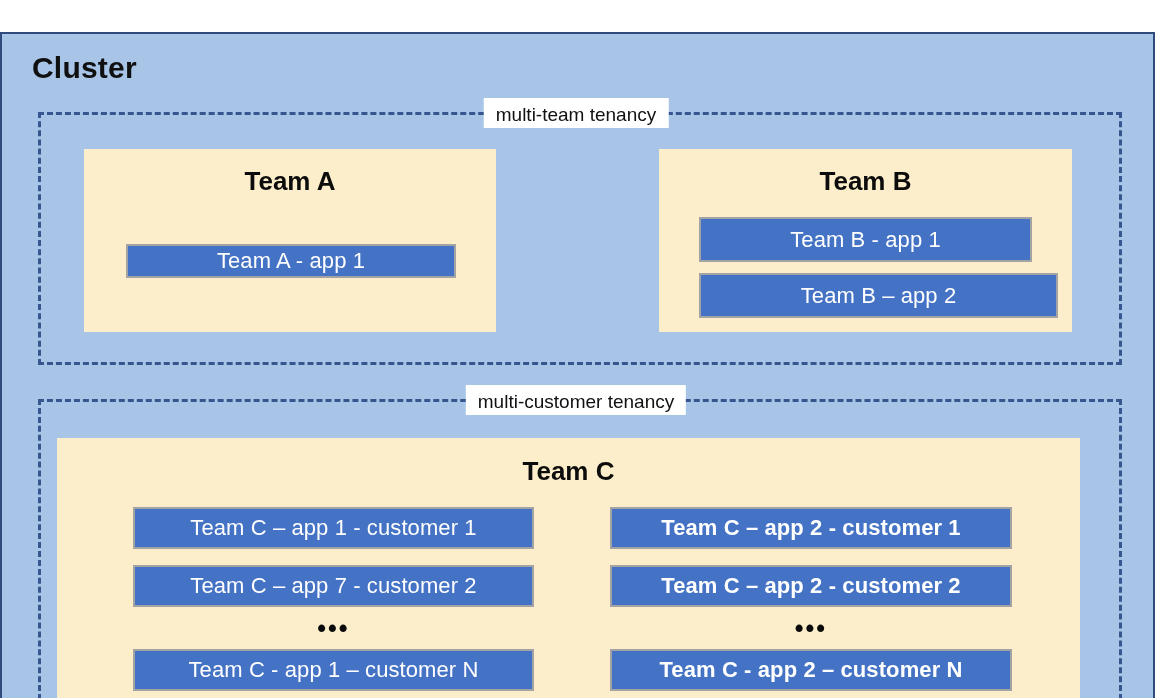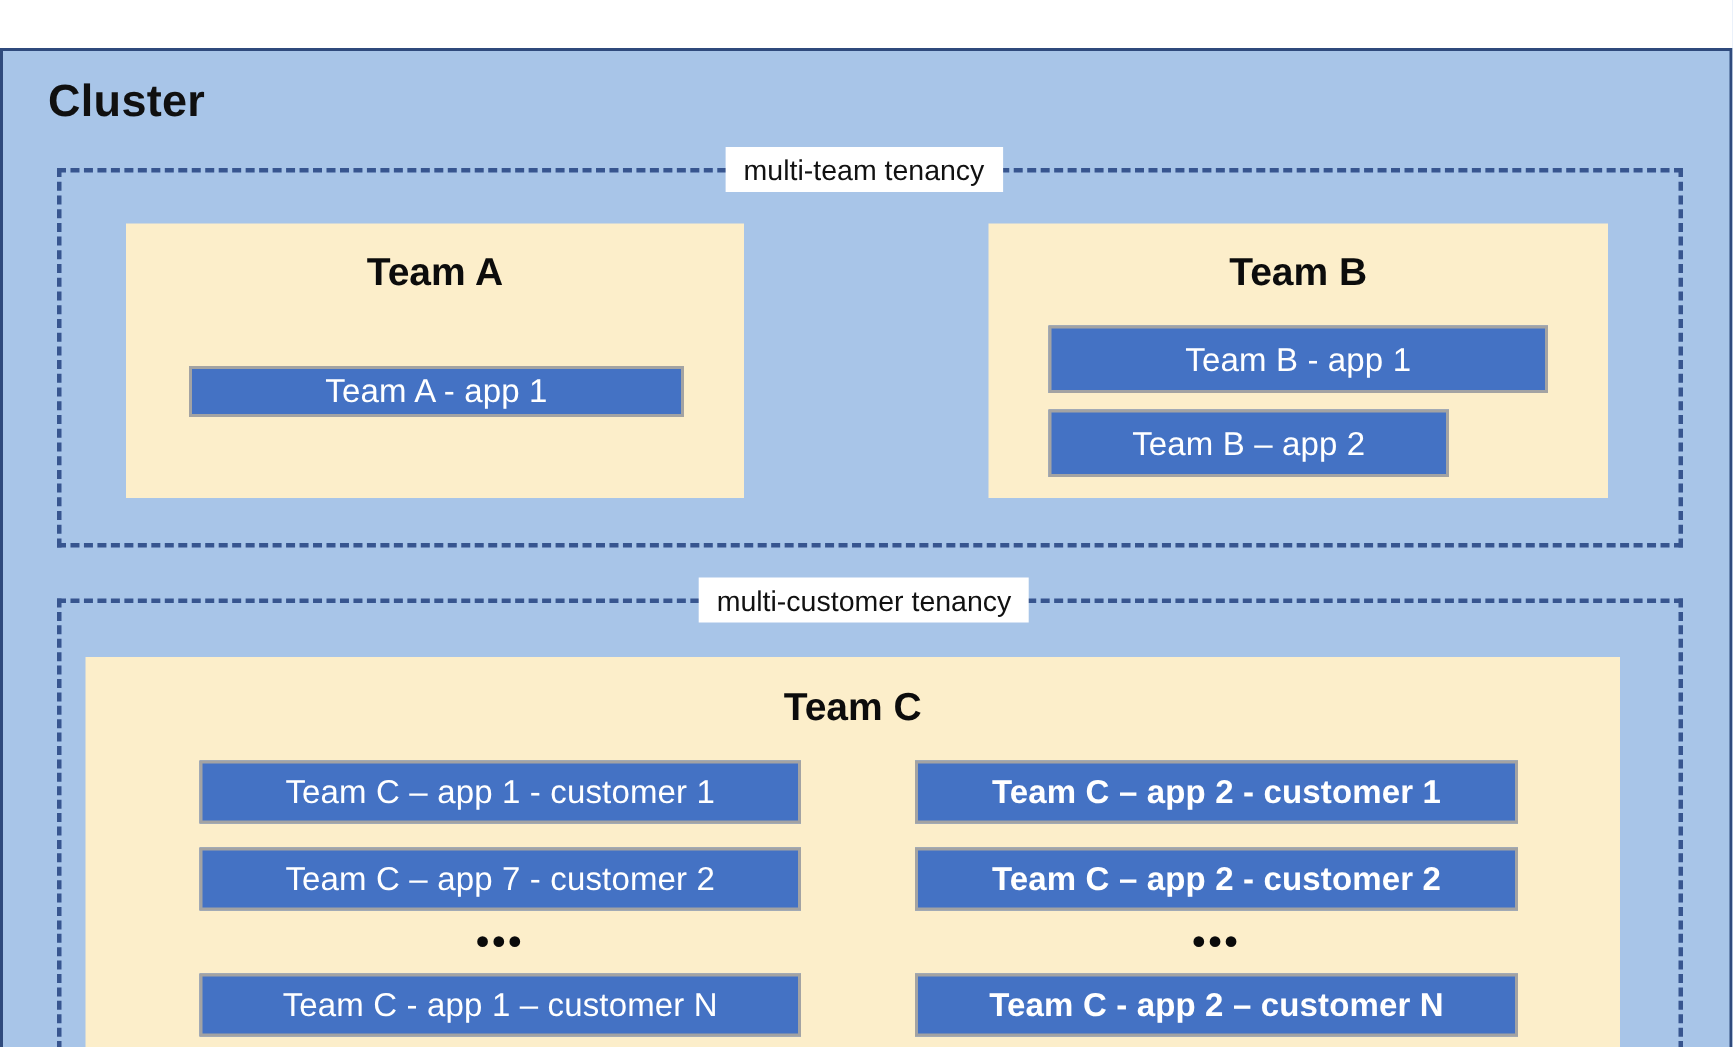--- a/index.html
+++ b/index.html
@@ -111,21 +111,21 @@
     justify-content: center;
     white-space: nowrap;
     letter-spacing: 0.1px;
   }
 
   
   #chip-a-app1 { left: 42px; top: 95px; width: 330px; height: 34px; }
 
   
   #chip-b-app1 { left: 40px; top: 68px; width: 333px; height: 45px; }
-  #chip-b-app2 { left: 40px; top: 124px; width: 267px; height: 45px; }
+  #chip-b-app2 { left: 40px; top: 124px; width: 359px; height: 45px; }
 
   
   .c-col1 { left: 76px;  width: 401px; }
   .c-col2 { left: 553px; width: 402px; font-weight: bold; }
   .c-row1 { top: 69px;  height: 42px; }
   .c-row2 { top: 127px; height: 42px; }
   .c-rowN { top: 211px; height: 42px; }
 
   .ellipsis {
     position: absolute;

